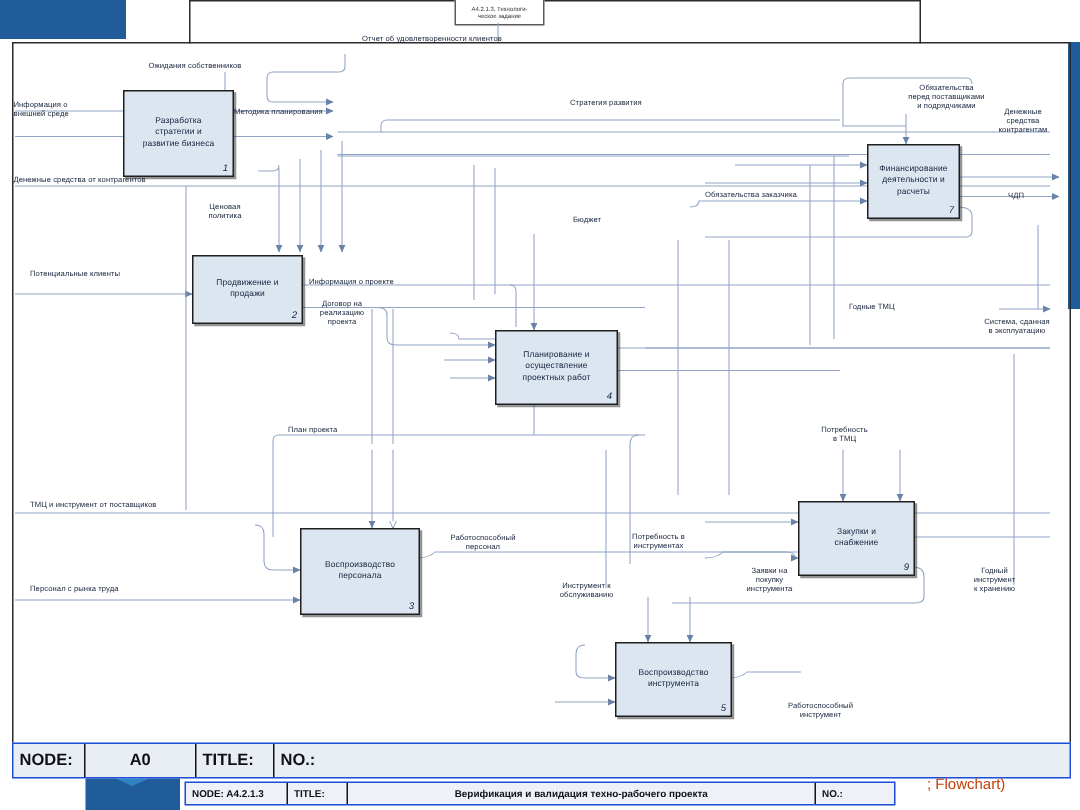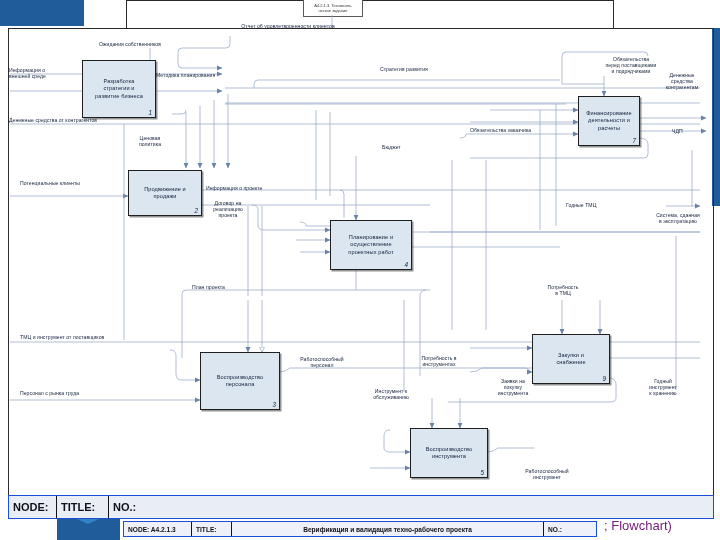--- a/index.html
+++ b/index.html
@@ -42,21 +42,21 @@
         display:flex;align-items:stretch;}
   .tbar .cell{display:flex;align-items:center;border-right:1px solid #13131a;
         padding:0 4px;box-sizing:border-box;}
   .tbar .cell:last-child{border-right:none;}
   .tbar.main{height:22px;}
   .tbar.main .cell{font-size:11px;font-weight:bold;color:#101018;}
   .tbar.sub{height:14px;background:#eef2f8;}
   .tbar.sub .cell{font-size:6.6px;font-weight:bold;color:#101018;}
   .ttl-center{justify-content:center;flex:1;}
 
-  .flowchart-tag{position:absolute;font-size:13px;color:#701a75;}
+  .flowchart-tag{position:absolute;font-size:10px;color:#c2410c;margin-left:14px;}
 </style>
 </head>
 <body>
 
 <div id="stage">
 
   <div class="blue-block" style="left:0;top:0;width:84px;height:26px;"></div>
   <div class="blue-block" style="left:57px;top:515px;width:63px;height:25px;"></div>
   <div class="blue-tri" style="left:57px;top:510px;border-left:31px solid transparent;border-right:32px solid transparent;border-top:14px solid #2f82c4;"></div>
   <div class="blue-block" style="left:712px;top:28px;width:8px;height:178px;background:#1f5c99;"></div>
@@ -302,20 +302,23 @@
   <div class="lbl c" style="left: 362px; top: 388px; width: 58px; white-space: pre;">Инструмент к
 обслуживанию</div>
 
   <div class="lbl c" style="left: 504px; top: 468px; width: 86px; white-space: pre;">Работоспособный
 инструмент</div>
 
   <div class="tbar main" style="left:8px;top:495px;width:704px;">
     <div class="cell" style="width:48px;">
         <span>NODE:</span>
       </div>
+    <div class="cell" style="width:74px;justify-content:center;">
+        <span>A0</span>
+      </div>
     <div class="cell" style="width:52px;">
         <span>TITLE:</span>
       </div>
     <div class="cell" style="width:66px;">
         <span>NO.:</span>
       </div>
   </div>
 
   <div class="tbar sub" style="left:123px;top:521px;width:472px;">
     <div class="cell" style="width:68px;">

